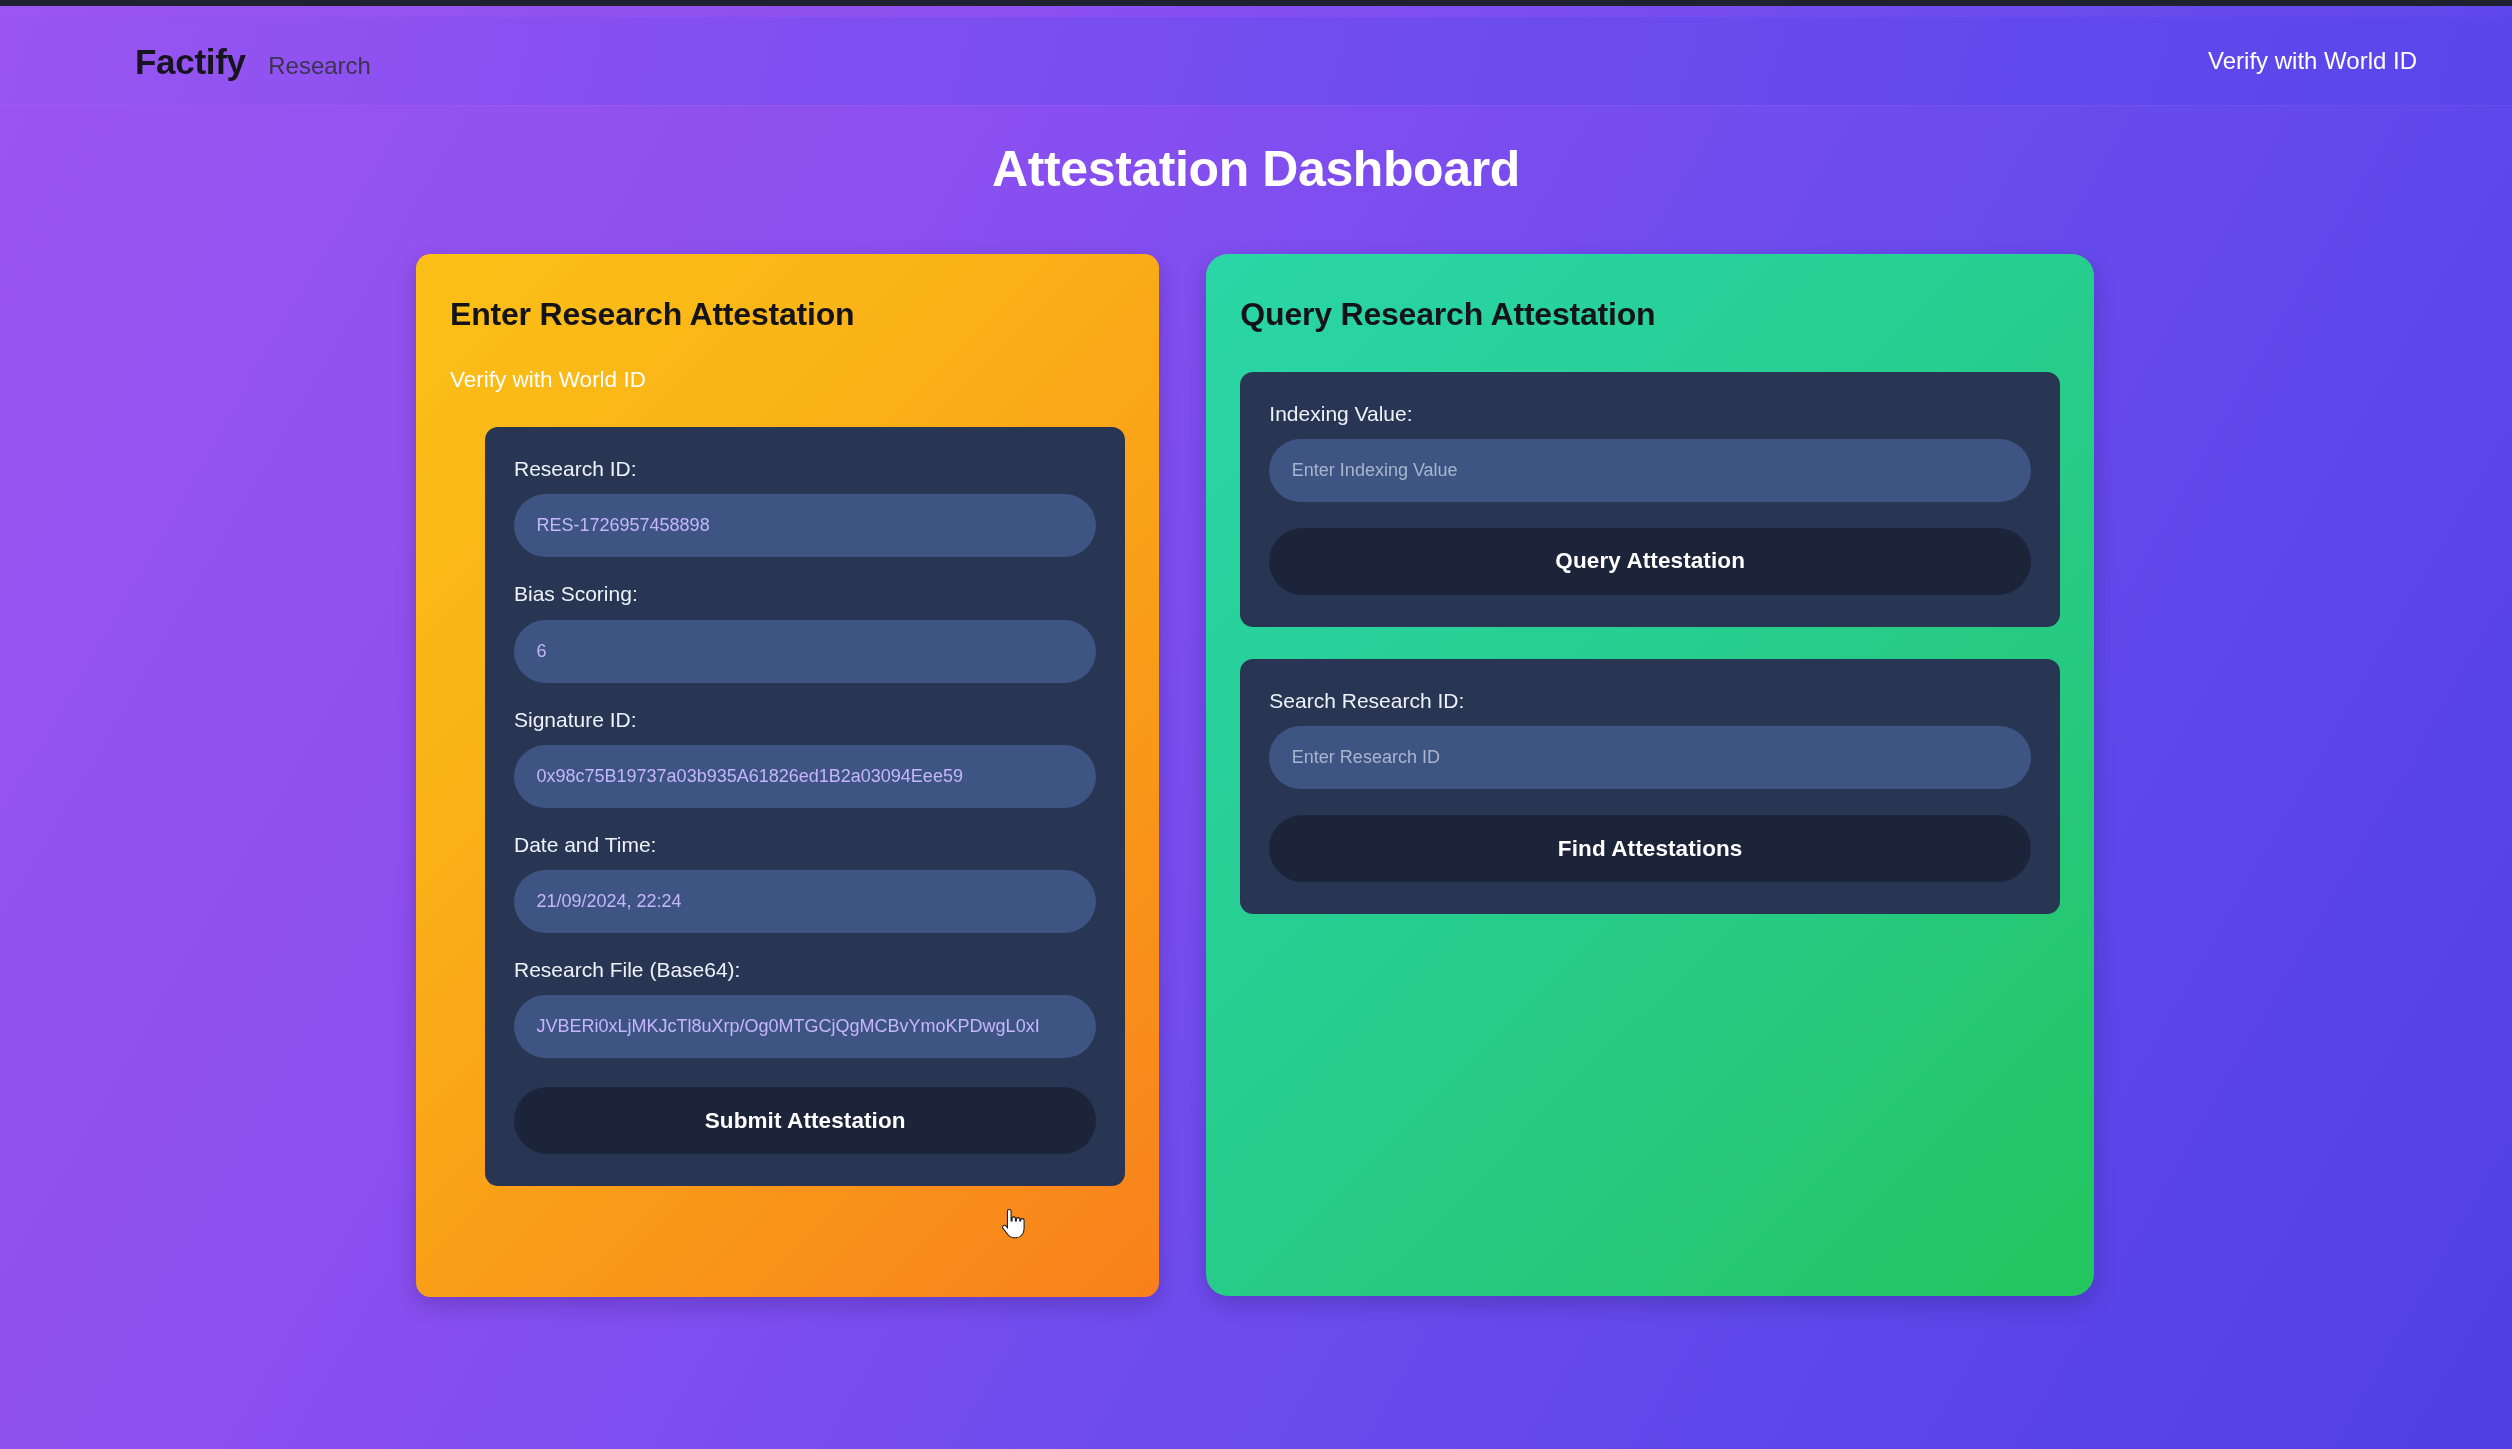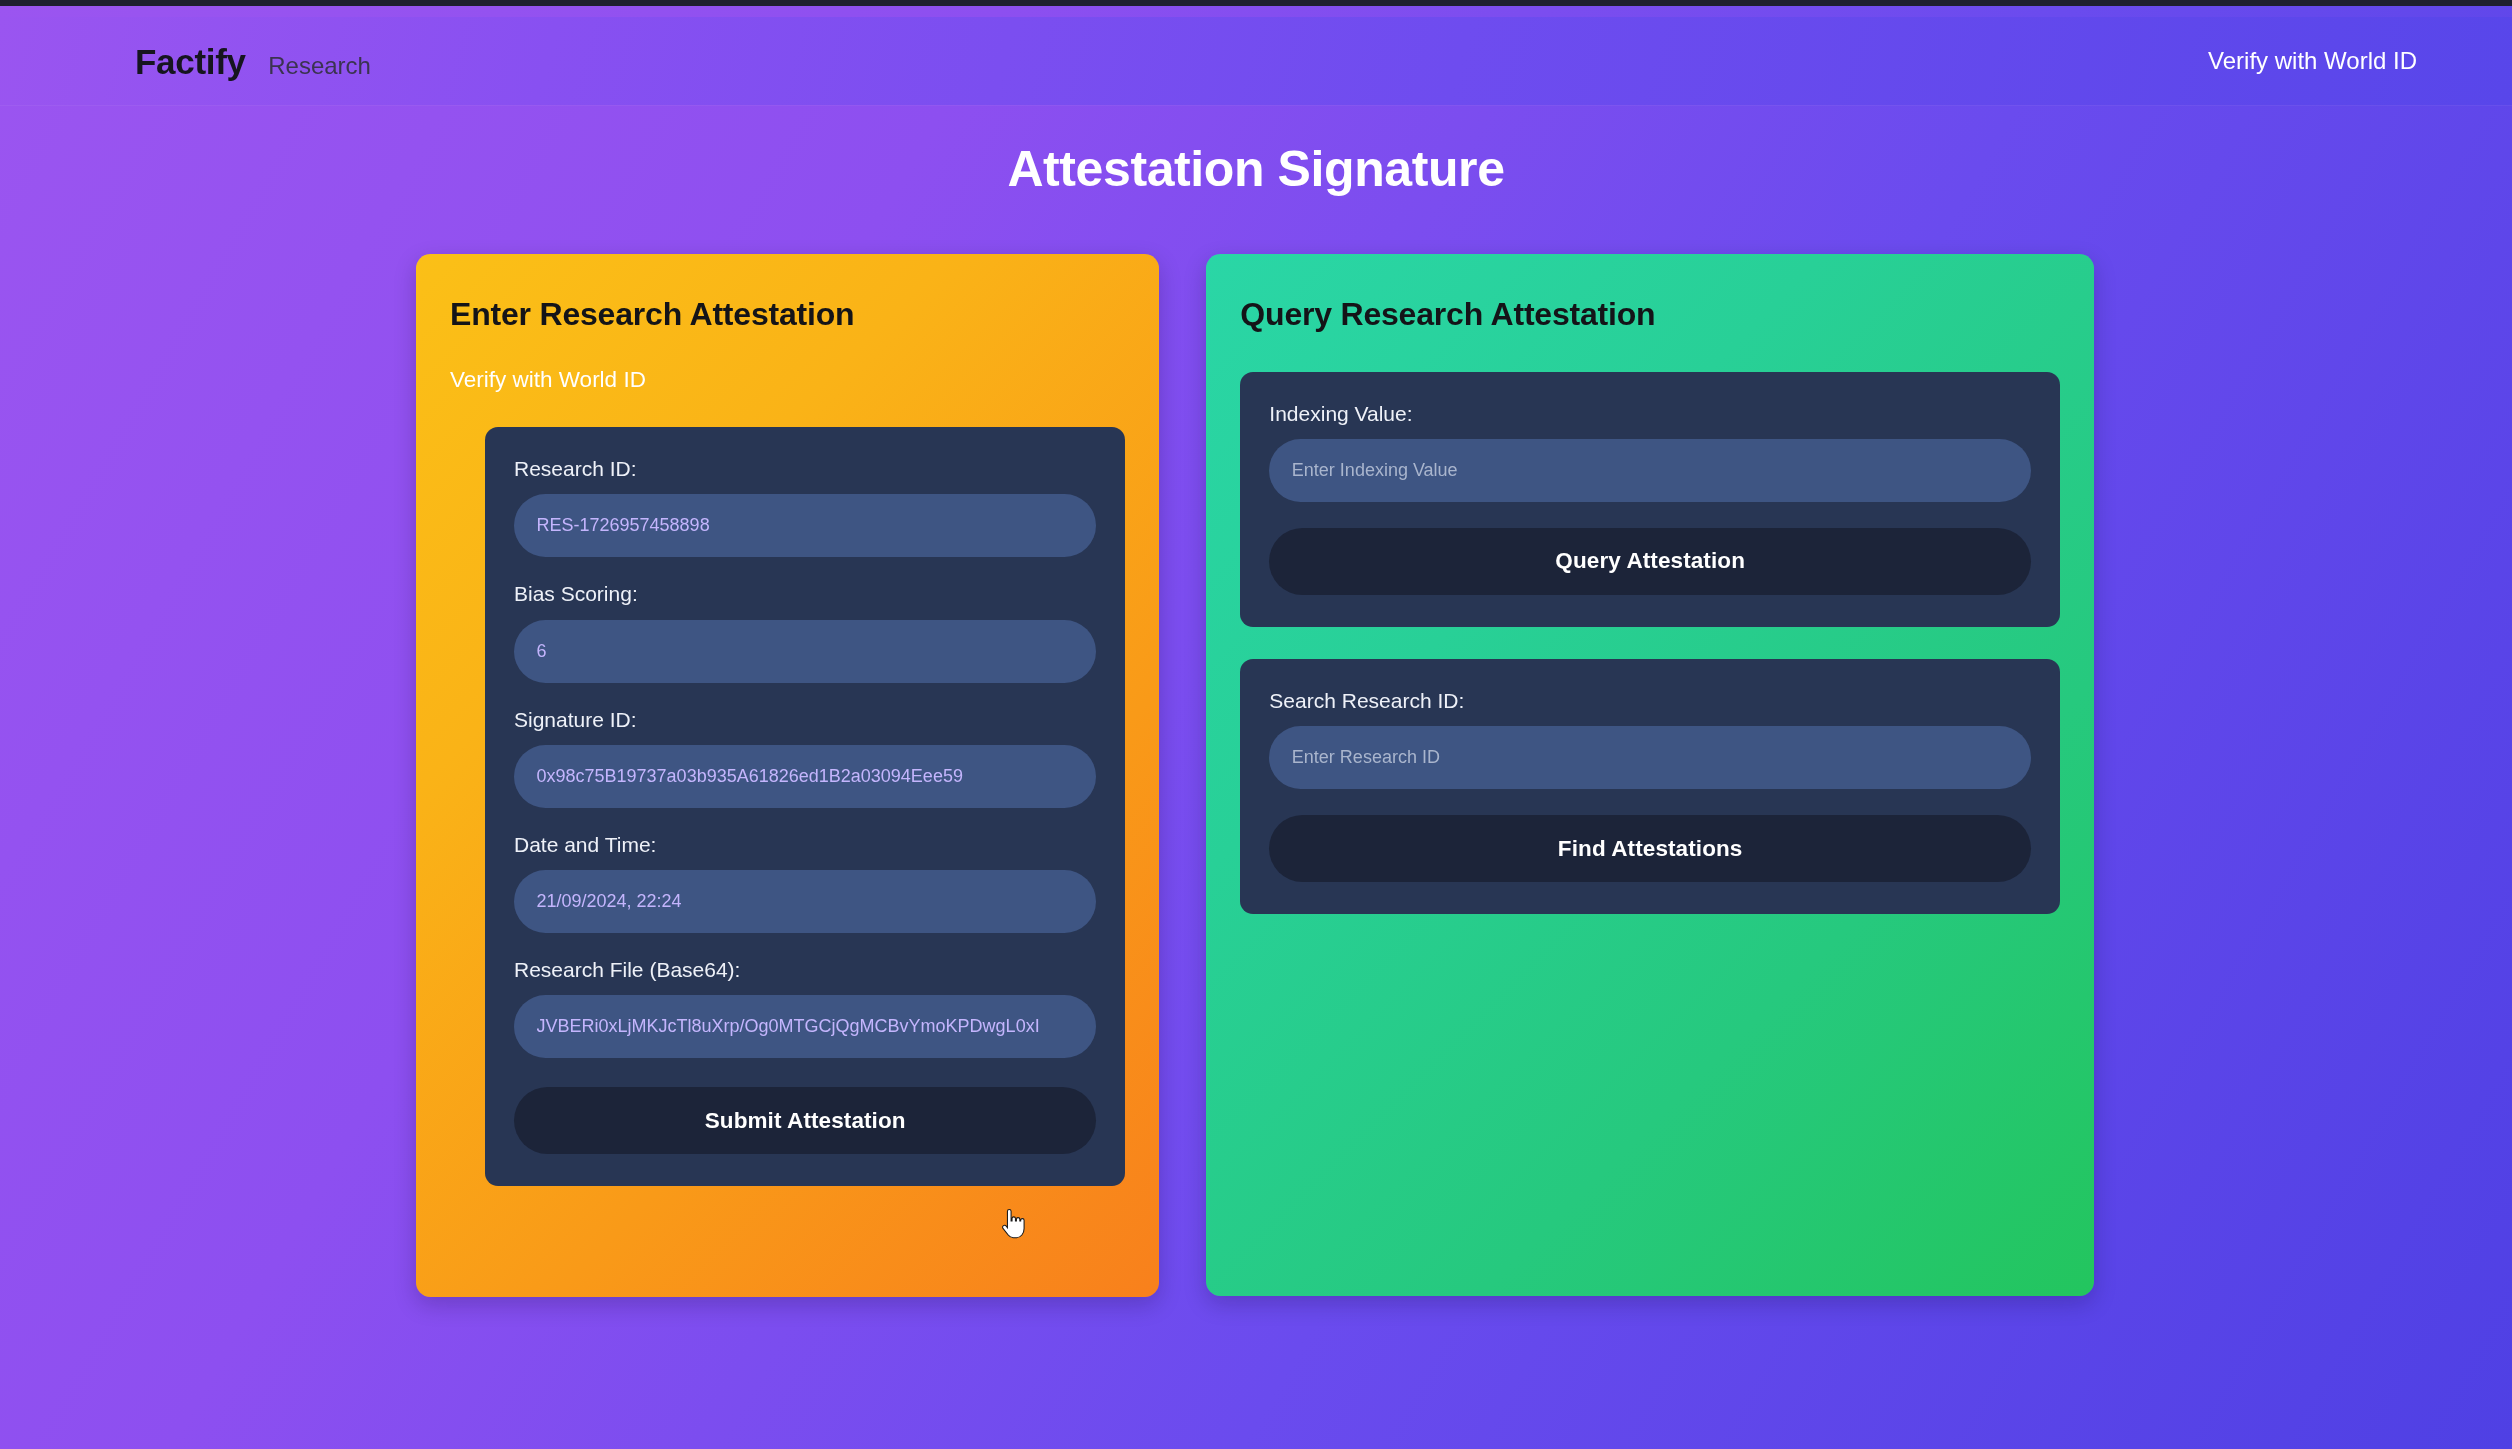--- a/index.html
+++ b/index.html
@@ -114,20 +114,21 @@
     min-height: 1043px;
     background: linear-gradient(135deg, #fbc017 0%, #fab317 30%, #f99a18 66%, #f8801c 100%);
     box-shadow: 0 8px 22.5px rgba(20, 10, 50, 0.22);
   }
 
   .card-query {
     width: 971px;
     min-height: 1042px;
     background: linear-gradient(135deg, #2ad6a6 0%, #28d097 32%, #26c97e 68%, #23c55e 100%);
     box-shadow: 0 8px 22.5px rgba(20, 10, 50, 0.22);
+    border-radius: 22px;
   }
 
   .card-title {
     font-size: 32px;
     font-weight: 700;
     color: #141418;
     letter-spacing: -0.2px;
     line-height: 1.15;
     margin-bottom: 0;
   }
@@ -225,21 +226,21 @@
 
   <div class="site-header">
     <div class="brand-group">
       <span class="brand-logo">Factify</span>
       <span class="brand-sub">Research</span>
     </div>
     <div class="header-spacer"></div>
     <span class="header-action">Verify with World ID</span>
   </div>
 
-  <h1 class="page-title">Attestation Signature</h1>
+  <h1 class="page-title">Attestation Dashboard</h1>
 
   <div class="cards-row">
 
     <section class="card card-create">
       <h2 class="card-title">Enter Research Attestation</h2>
       <span class="card-verify-link">Verify with World ID</span>
 
       <div class="panel panel-form">
 
         <div class="field">

